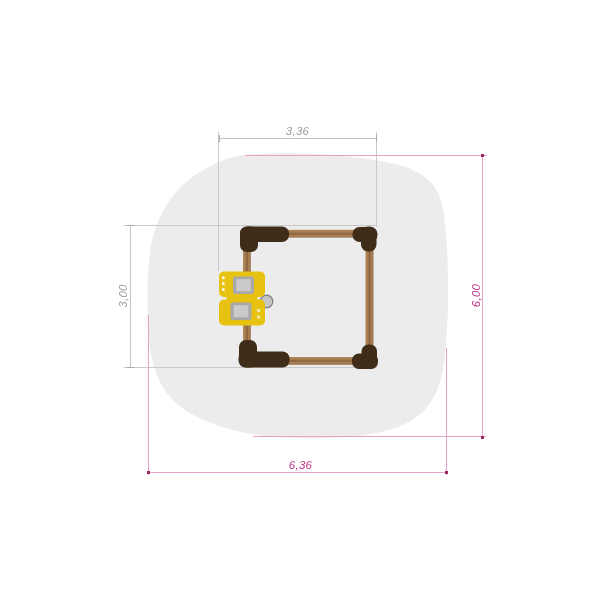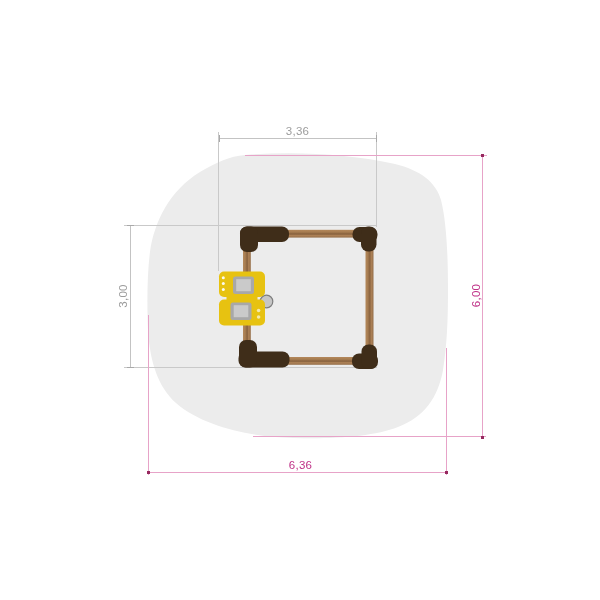--- a/index.html
+++ b/index.html
@@ -2,20 +2,21 @@
 <html><head>
 <meta charset="utf-8">
 <style>
   html, body { margin: 0; padding: 0; background: #ffffff; }
   .canvas {
     position: relative;
     width: 600px; height: 580px;
     background: #ffffff;
     font-family: "Liberation Sans", sans-serif;
     overflow: hidden;
+    font-style: italic;
   }
   svg text {
     font-family: "Liberation Sans", sans-serif;
     font-size: 11.5px;
     letter-spacing: 0.3px;
   }
 </style>
 </head>
 <body>
 

